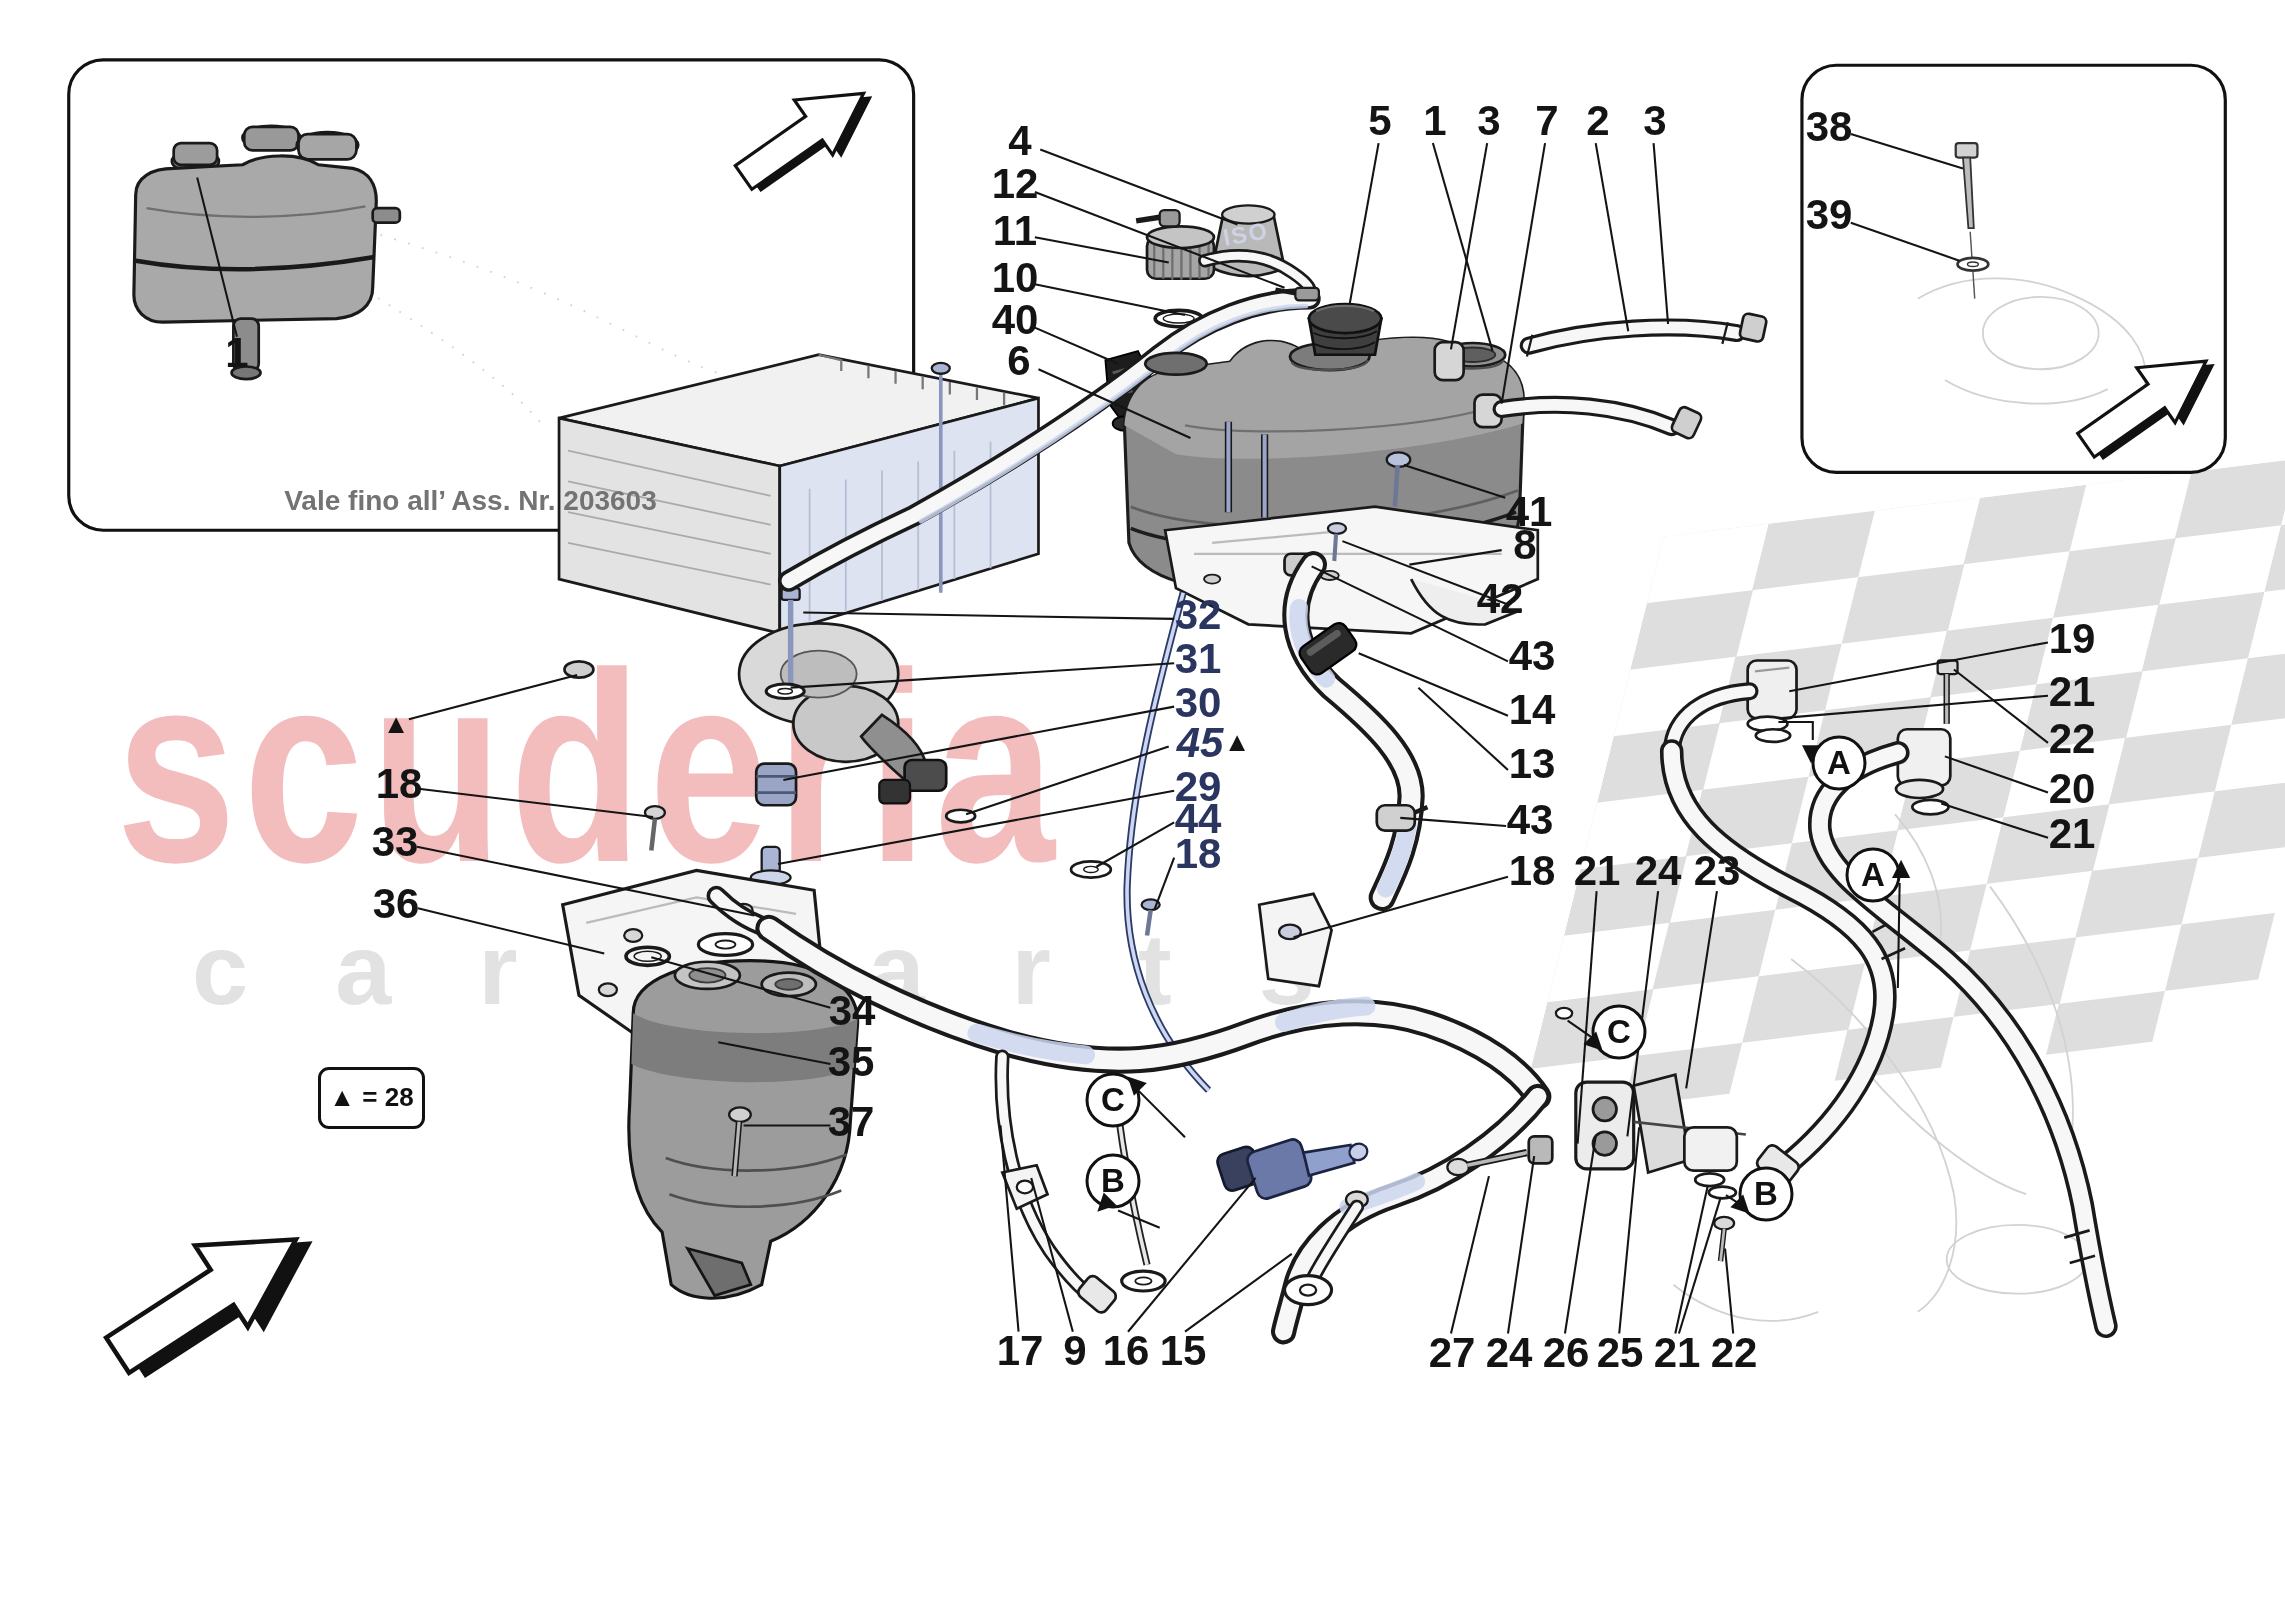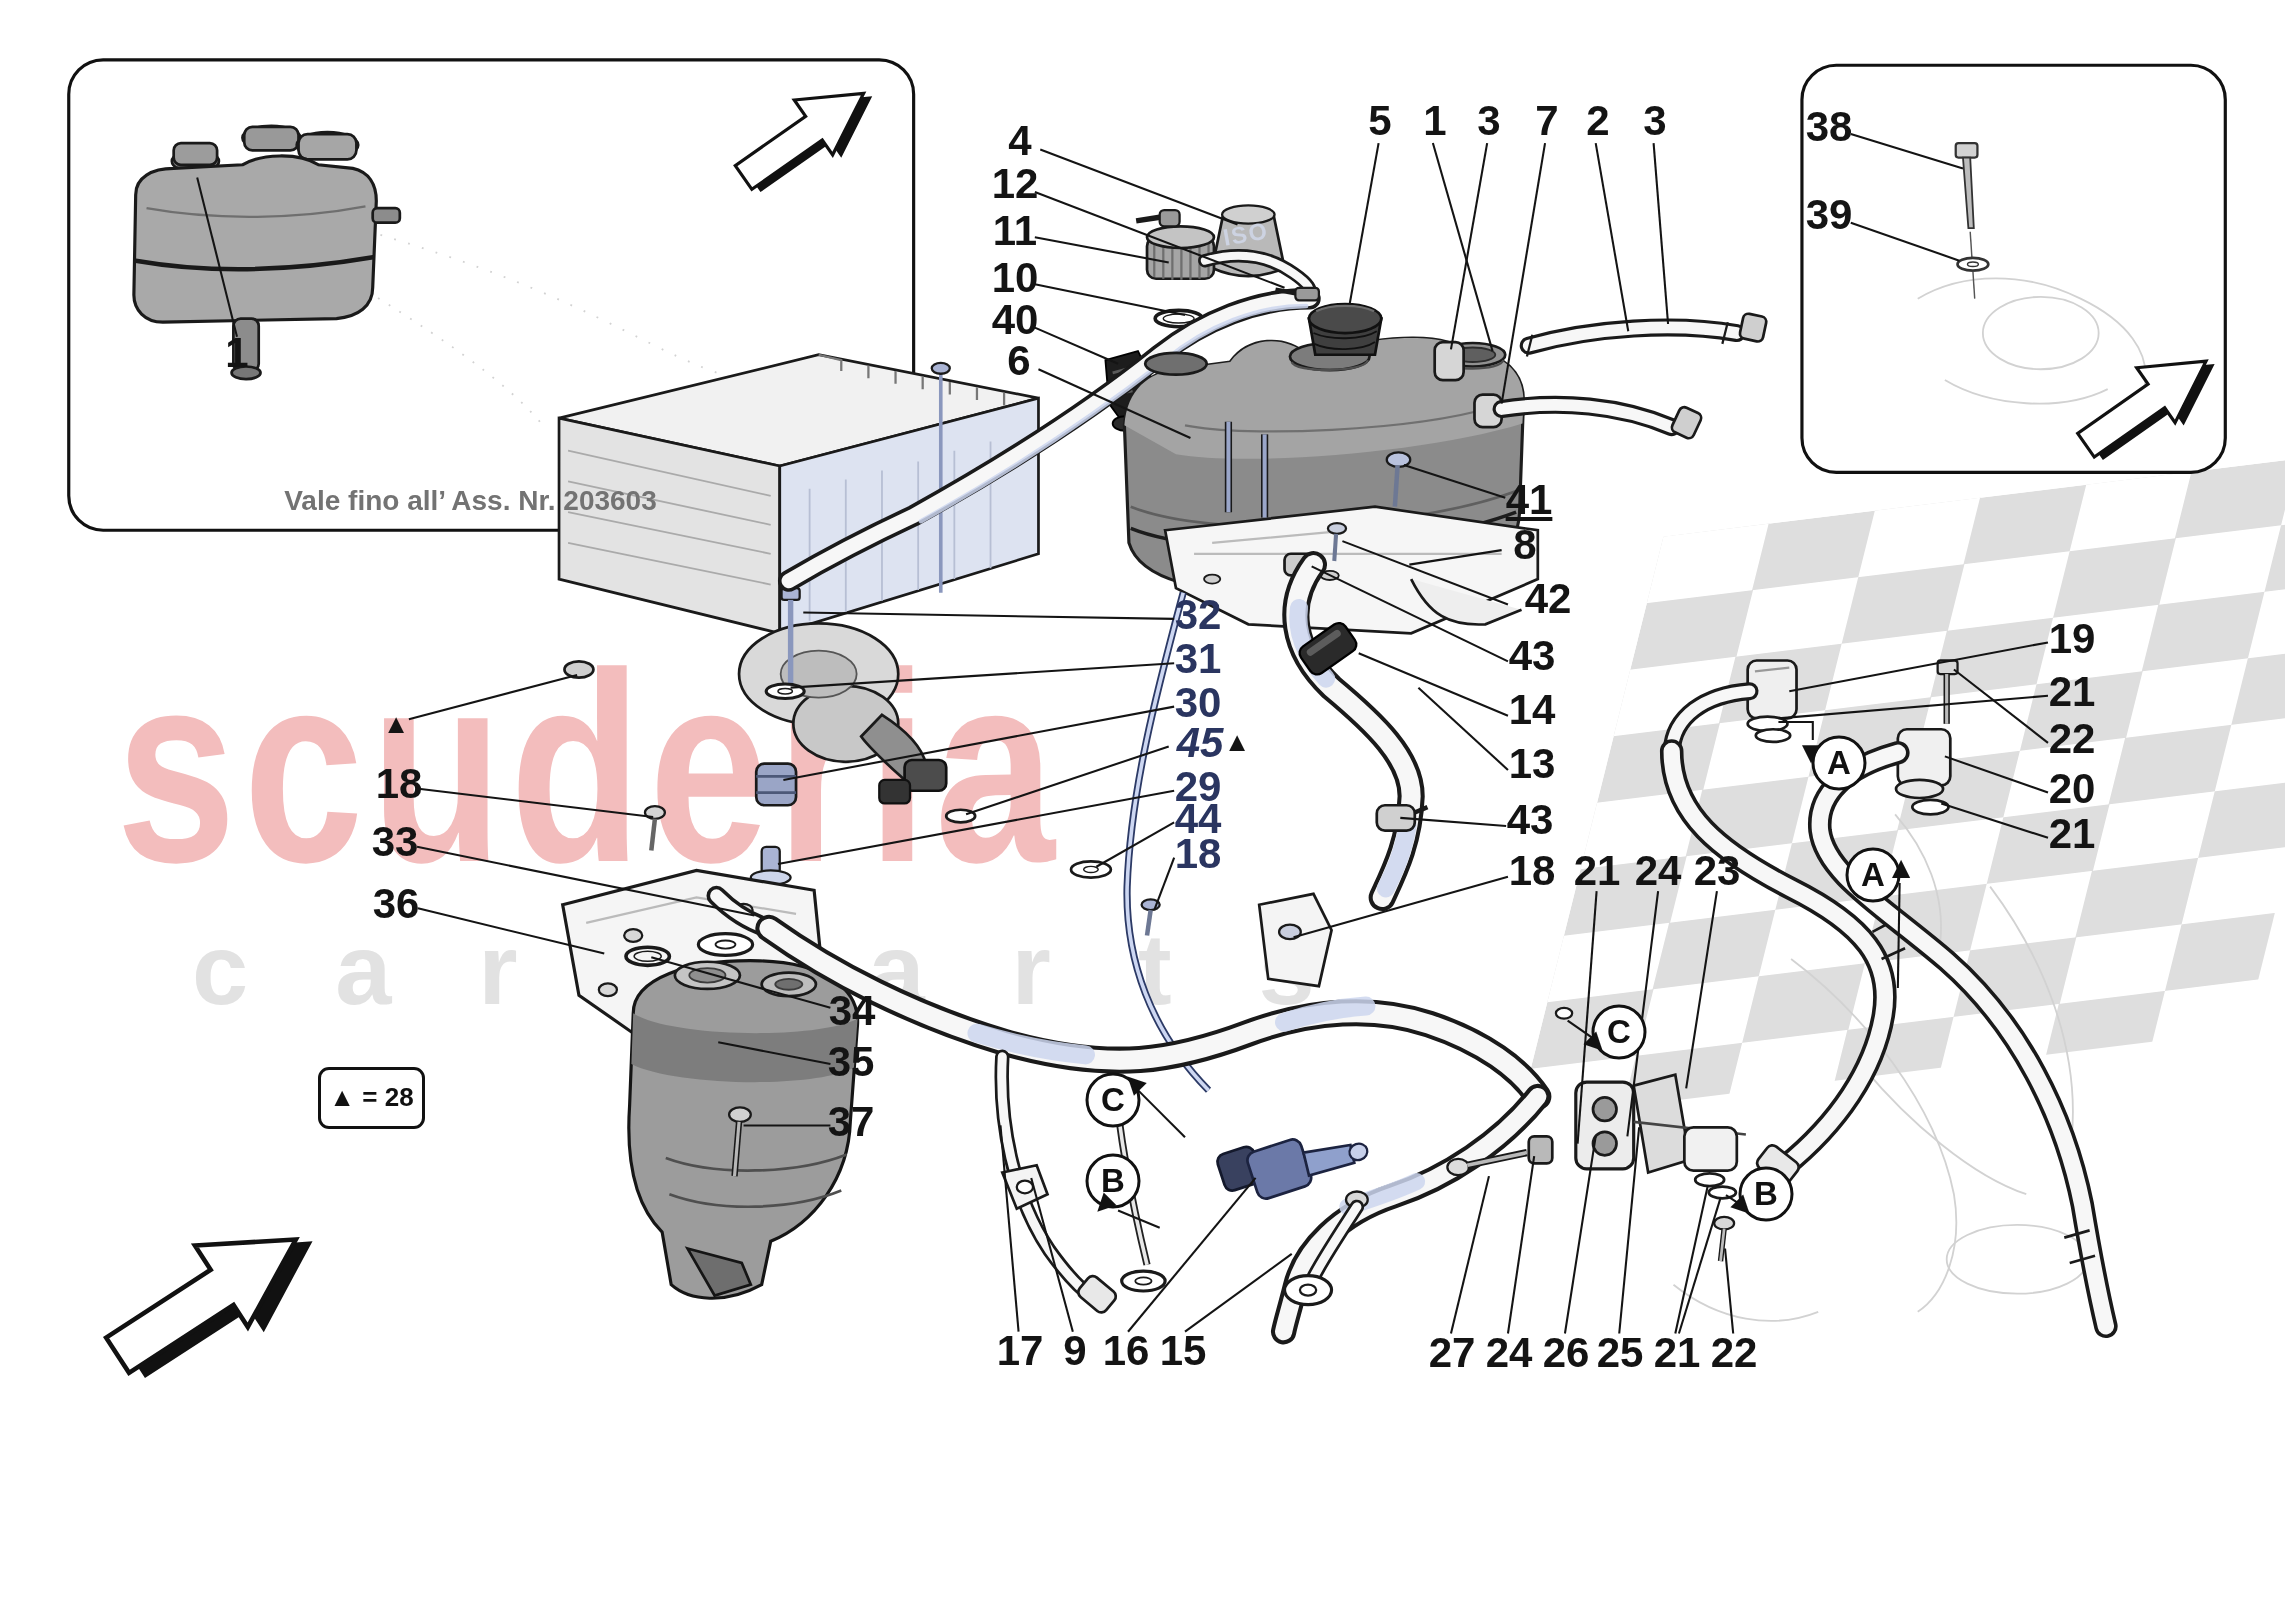--- a/index.html
+++ b/index.html
@@ -453,23 +453,23 @@
       <div class="co" style="left: 1015px; top: 231px;">11</div>
       <div class="co" style="left: 1015px; top: 278px;">10</div>
       <div class="co" style="left: 1015px; top: 320px;">40</div>
       <div class="co" style="left: 1019px; top: 361px;">6</div>
       <div class="co" style="left: 1380px; top: 121px;">5</div>
       <div class="co" style="left: 1435px; top: 121px;">1</div>
       <div class="co" style="left: 1489px; top: 121px;">3</div>
       <div class="co" style="left: 1547px; top: 121px;">7</div>
       <div class="co" style="left: 1598px; top: 121px;">2</div>
       <div class="co" style="left: 1655px; top: 121px;">3</div>
-      <div class="co" style="left: 1529px; top: 500px; text-decoration: underline;">41</div>
+      <div class="co" style="left: 1529px; top: 512px;">41</div>
       <div class="co" style="left: 1525px; top: 545px;">8</div>
-      <div class="co" style="left: 1548px; top: 599px;">42</div>
+      <div class="co" style="left: 1500px; top: 599px;">42</div>
       <div class="co" style="left: 1532px; top: 656px;">43</div>
       <div class="co" style="left: 1532px; top: 710px;">14</div>
       <div class="co" style="left: 1532px; top: 764px;">13</div>
       <div class="co" style="left: 1530px; top: 820px;">43</div>
       <div class="co" style="left: 1532px; top: 871px;">18</div>
       <div class="co" style="left: 1597px; top: 871px;">21</div>
       <div class="co" style="left: 1658px; top: 871px;">24</div>
       <div class="co" style="left: 1717px; top: 871px;">23</div>
       <div class="co" style="left: 2072px; top: 639px;">19</div>
       <div class="co" style="left: 2072px; top: 692px;">21</div>

